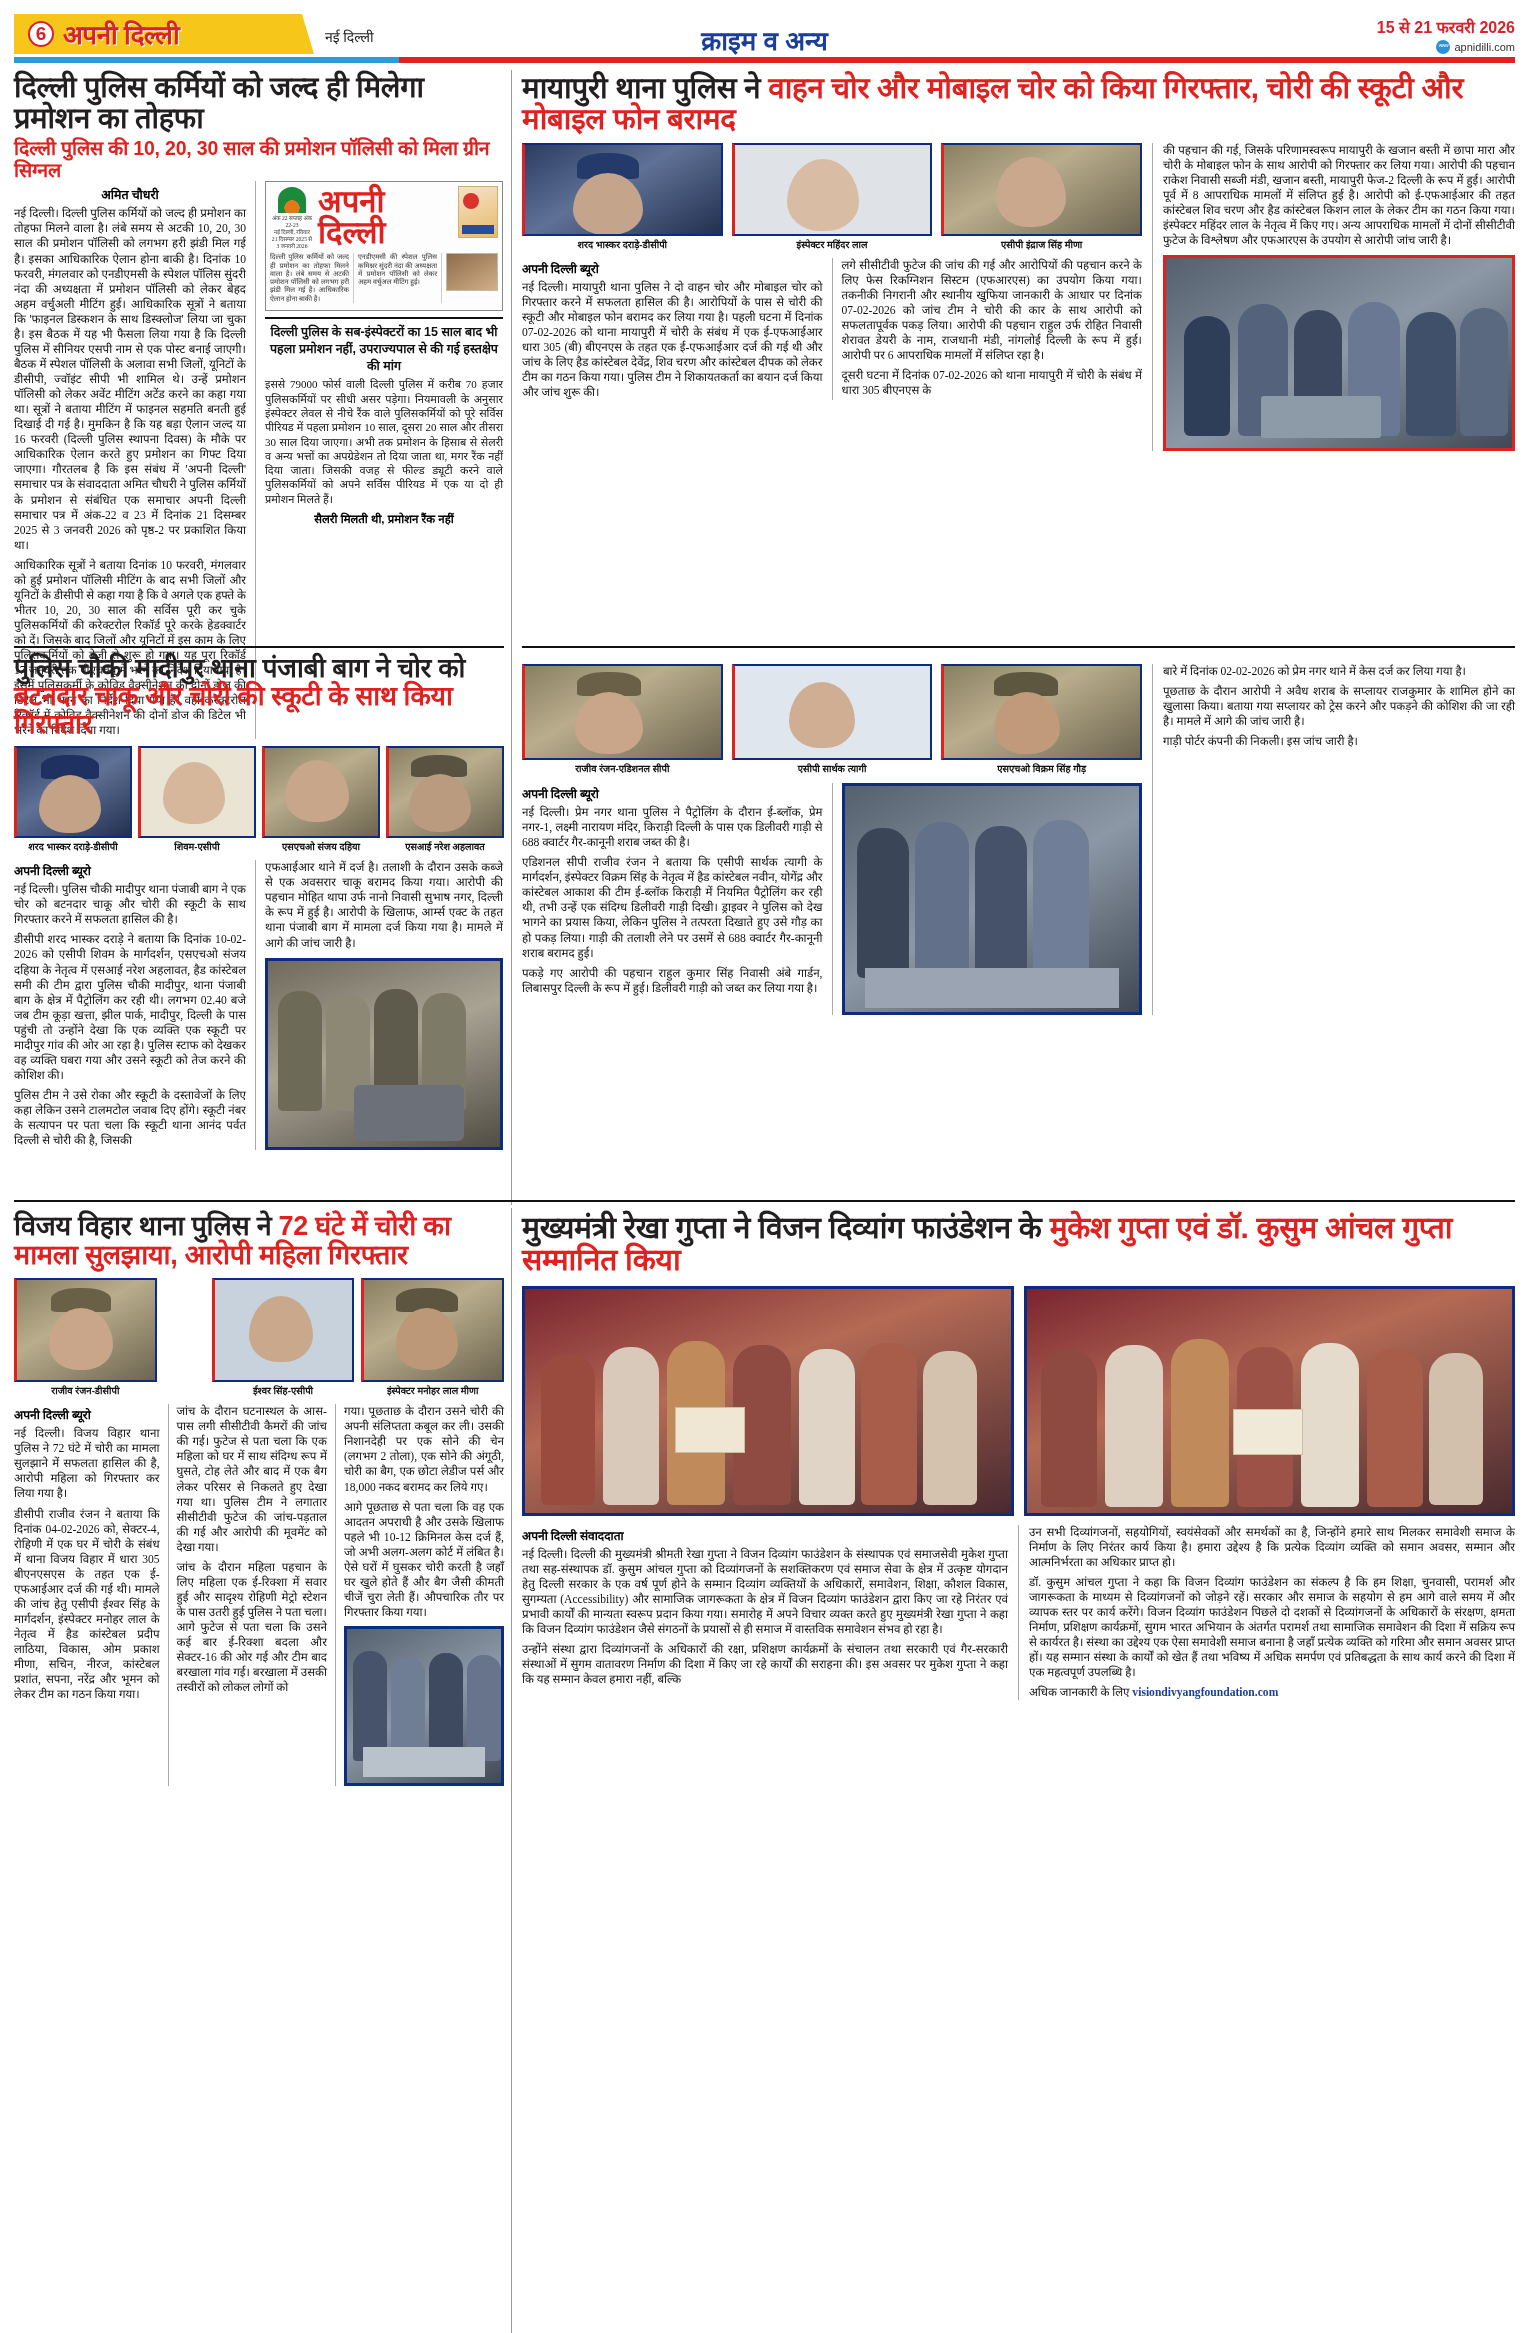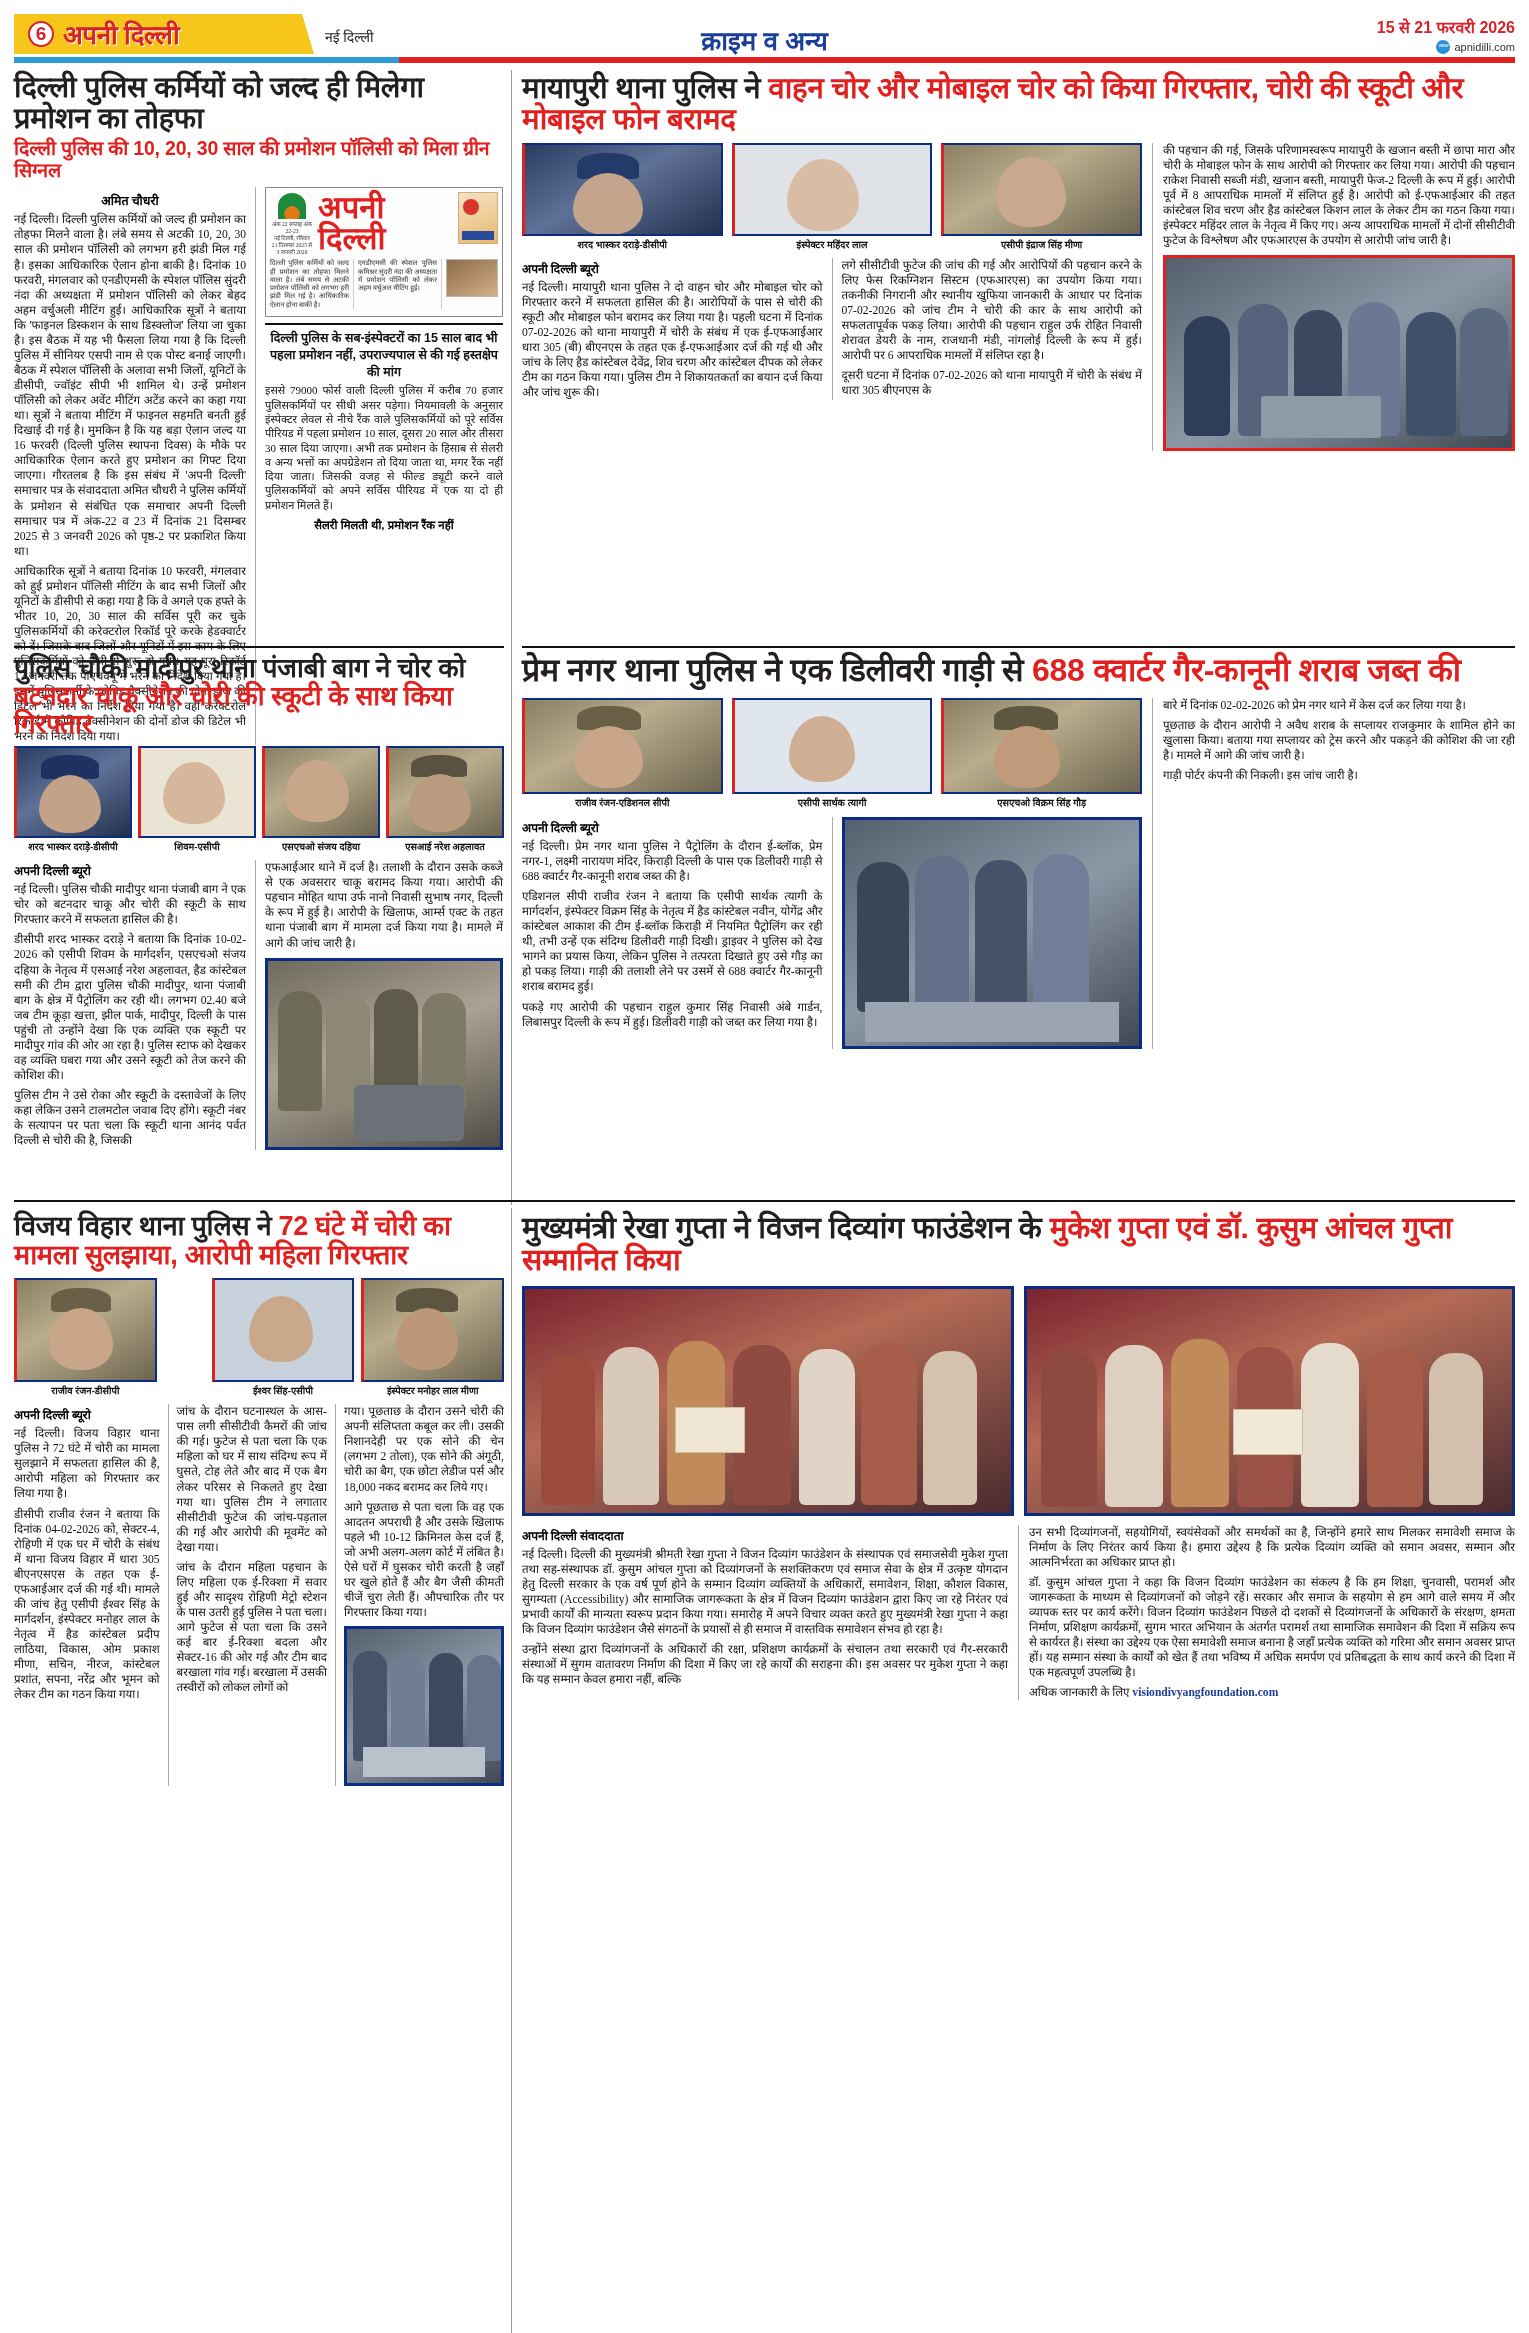--- a/index.html
+++ b/index.html
@@ -173,21 +173,21 @@
 </div>
 
 <div class="page">
 
   <div class="vdivider" style="left:497px; top:0; height:1135px;"></div>
 
   <div class="block" style="left:0; top:2px; width:490px;">
     <h1 class="head" style="font-size:29px;">दिल्ली पुलिस कर्मियों को जल्द ही मिलेगा प्रमोशन का तोहफा</h1>
     <div class="subhead" style="font-size:19.5px; margin-top:5px;">दिल्ली पुलिस की 10, 20, 30 साल की प्रमोशन पॉलिसी को मिला ग्रीन सिग्नल</div>
 
-    <div style="display:flex; gap:9px; margin-top:6px;">
+    <div style="display:flex; gap:9px; ">
       <div style="width:232px;">
         <div class="byline">अमित चौधरी</div>
         <div class="body-col">नई दिल्ली। दिल्ली पुलिस कर्मियों को जल्द ही प्रमोशन का तोहफा मिलने वाला है। लंबे समय से अटकी 10, 20, 30 साल की प्रमोशन पॉलिसी को लगभग हरी झंडी मिल गई है। इसका आधिकारिक ऐलान होना बाकी है। दिनांक 10 फरवरी, मंगलवार को एनडीएमसी के स्पेशल पॉलिस सुंदरी नंदा की अध्यक्षता में प्रमोशन पॉलिसी को लेकर बेहद अहम वर्चुअली मीटिंग हुई। आधिकारिक सूत्रों ने बताया कि 'फाइनल डिस्कशन के साथ डिस्क्लोज' लिया जा चुका है। इस बैठक में यह भी फैसला लिया गया है कि दिल्ली पुलिस में सीनियर एसपी नाम से एक पोस्ट बनाई जाएगी। बैठक में स्पेशल पॉलिसी के अलावा सभी जिलों, यूनिटों के डीसीपी, ज्वॉइंट सीपी भी शामिल थे। उन्हें प्रमोशन पॉलिसी को लेकर अवेंट मीटिंग अटेंड करने का कहा गया था। सूत्रों ने बताया मीटिंग में फाइनल सहमति बनती हुई दिखाई दी गई है। मुमकिन है कि यह बड़ा ऐलान जल्द या 16 फरवरी (दिल्ली पुलिस स्थापना दिवस) के मौके पर आधिकारिक ऐलान करते हुए प्रमोशन का गिफ्ट दिया जाएगा। गौरतलब है कि इस संबंध में 'अपनी दिल्ली' समाचार पत्र के संवाददाता अमित चौधरी ने पुलिस कर्मियों के प्रमोशन से संबंधित एक समाचार अपनी दिल्ली समाचार पत्र में अंक-22 व 23 में दिनांक 21 दिसम्बर 2025 से 3 जनवरी 2026 को पृष्ठ-2 पर प्रकाशित किया था।</div>
         <div class="body-col" style="margin-top:5px;">आधिकारिक सूत्रों ने बताया दिनांक 10 फरवरी, मंगलवार को हुई प्रमोशन पॉलिसी मीटिंग के बाद सभी जिलों और यूनिटों के डीसीपी से कहा गया है कि वे अगले एक हफ्ते के भीतर 10, 20, 30 साल की सर्विस पूरी कर चुके पुलिसकर्मियों की करेक्टरोल रिकॉर्ड पूरे करके हेडक्वार्टर को दें। जिसके बाद जिलों और यूनिटों में इस काम के लिए पुलिसकर्मियों को तेजी से शुरू हो गया। यह पूरा रिकॉर्ड 17 जनवरी तक पीएचक्यू में भरने का निर्देश दिया गया है। इसमें पुलिसकर्मी के कोविड वैक्सीनेशन की दोनों डोज की डिटेल भी भरने का निर्देश दिया गया है। वहीं करेक्टरोल रिकॉर्ड में कोविड वैक्सीनेशन की दोनों डोज की डिटेल भी भरने का निर्देश दिया गया।</div>
       </div>
       <div style="width:1px;background:#aaa;"></div>
       <div style="width:238px;">
 
         <div class="ad-box" style="height:130px; padding:4px;">
           <div style="display:flex;align-items:flex-start;gap:4px;">
@@ -343,23 +343,20 @@
           <div class="fig" style="left:154px;top:32px;width:44px;height:118px;background:#7e7a68;border-radius:20px 20px 5px 5px;"></div>
           <div style="position:absolute;left:86px;bottom:6px;width:110px;height:56px;background:#6c7078;border-radius:6px;"></div>
         </div>
       </div>
     </div>
   </div>
 
   <div class="hdivider" style="left:508px; top:576px; width:993px; background:#111; height:2px;"></div>
 
   <div class="block" style="left:508px; top:584px; width:993px;">
-    <h1 class="head" style="font-size:32px;">
-      <span>प्रेम नगर थाना पुलिस ने एक डिलीवरी गाड़ी से </span><span class="head-red">688 क्वार्टर गैर-कानूनी शराब जब्त की</span>
-    </h1>
 
     <div style="display:flex; gap:10px; margin-top:10px;">
 
       <div style="width:620px;">
         <div style="display:flex; gap:9px;">
           <div style="flex:1;">
             <div class="photo rb photo-khaki" style="height:96px;">
               <div class="fig cap-hat" style="left:52px;top:6px;width:64px;height:24px;background:#6a6048;"></div>
               <div class="fig" style="left:50px;top:26px;width:68px;height:62px;background:#c9a689;"></div>
             </div>

